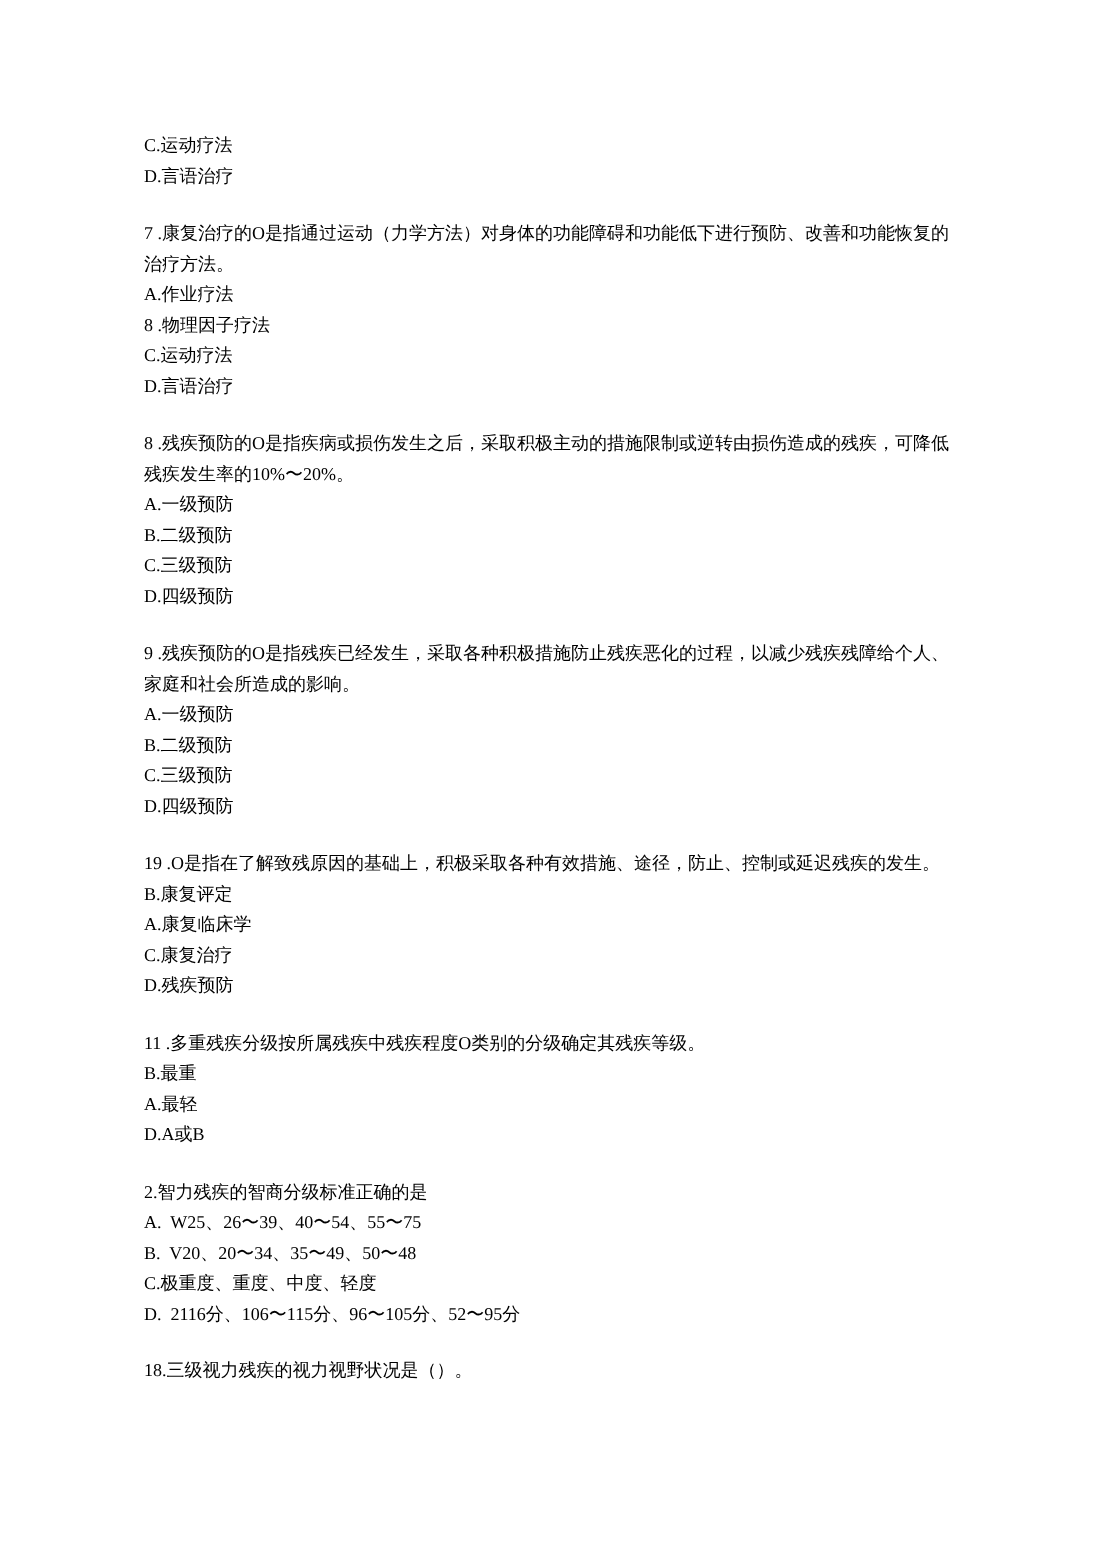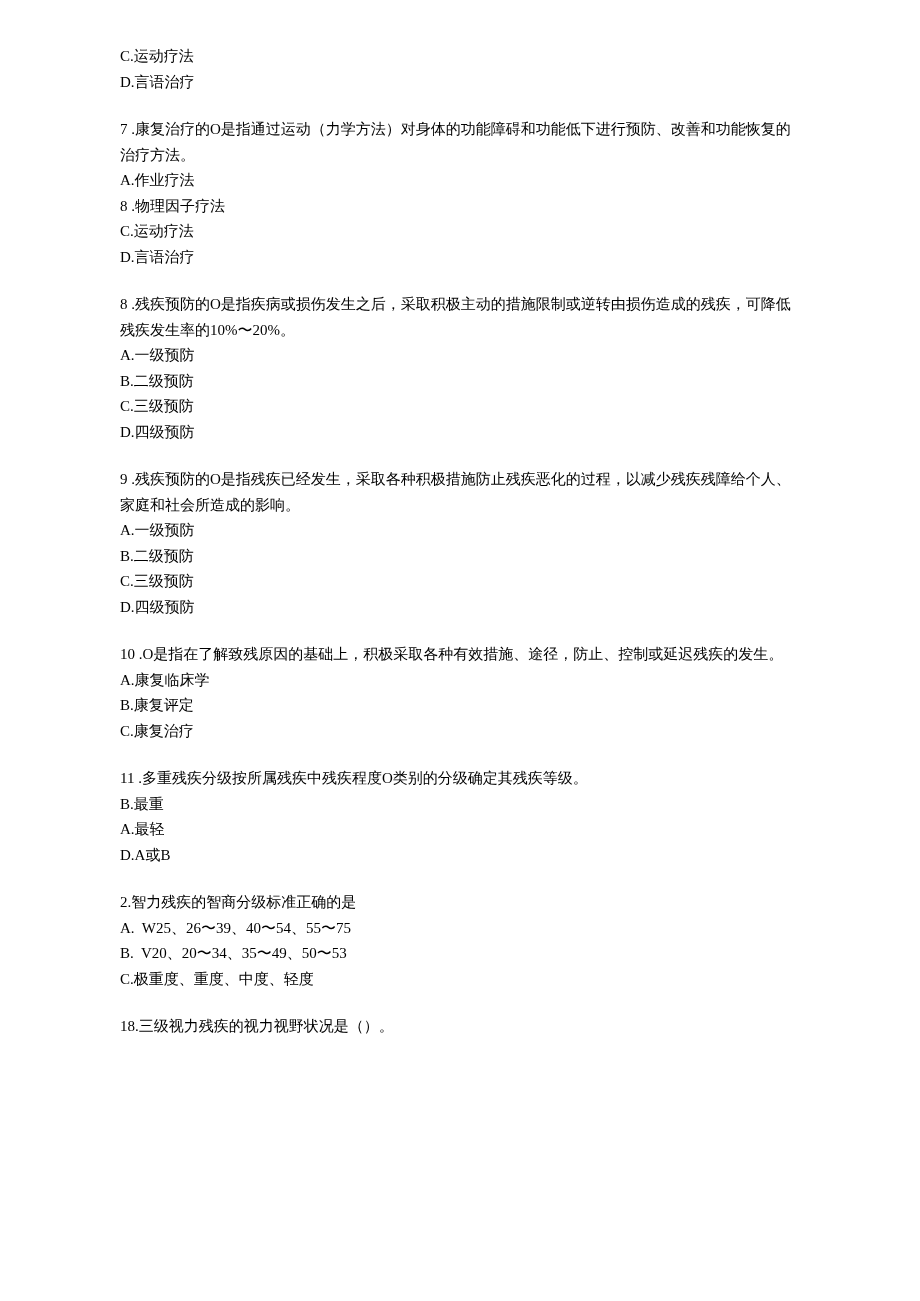--- a/index.html
+++ b/index.html
@@ -3,21 +3,21 @@
 <meta charset="utf-8">
 <style>
   body {
     margin: 0;
     background: #ffffff;
     font-family: "SimSun", "宋体", serif;
   }
   .page {
     width: 920px;
     min-height: 1301px;
-    padding: 44px 120px 60px 120px;
+    padding: 110px 120px 60px 120px;
     box-sizing: border-box;
     font-size: 15px;
     line-height: 1.7;
     color: #000;
   }
   .line {
     white-space: pre-wrap;
   }
   .block {
     margin-bottom: 22px;
@@ -51,37 +51,39 @@
 
   <div class="block">
     <div class="line">9 .残疾预防的O是指残疾已经发生，采取各种积极措施防止残疾恶化的过程，以减少残疾残障给个人、家庭和社会所造成的影响。</div>
     <div class="line">A.一级预防</div>
     <div class="line">B.二级预防</div>
     <div class="line">C.三级预防</div>
     <div class="line">D.四级预防</div>
   </div>
 
   <div class="block">
-    <div class="line">10 .O是指在了解致残原因的基础上，积极采取各种有效措施、途径，防止、控制或延迟残疾的发生。</div>
+    <div class="line">19 .O是指在了解致残原因的基础上，积极采取各种有效措施、途径，防止、控制或延迟残疾的发生。</div>
+    <div class="line">B.康复评定</div>
     <div class="line">A.康复临床学</div>
-    <div class="line">B.康复评定</div>
     <div class="line">C.康复治疗</div>
+    <div class="line">D.残疾预防</div>
   </div>
 
   <div class="block">
     <div class="line">11 .多重残疾分级按所属残疾中残疾程度O类别的分级确定其残疾等级。</div>
     <div class="line">B.最重</div>
     <div class="line">A.最轻</div>
     <div class="line">D.A或B</div>
   </div>
 
   <div class="block">
     <div class="line">2.智力残疾的智商分级标准正确的是</div>
     <div class="line">A.  W25、26〜39、40〜54、55〜75</div>
-    <div class="line">B.  V20、20〜34、35〜49、50〜53</div>
+    <div class="line">B.  V20、20〜34、35〜49、50〜48</div>
     <div class="line">C.极重度、重度、中度、轻度</div>
+    <div class="line">D.  2116分、106〜115分、96〜105分、52〜95分</div>
   </div>
 
   <div class="block">
     <div class="line">18.三级视力残疾的视力视野状况是（）。</div>
   </div>
 
 </div>
 
 </body></html>

